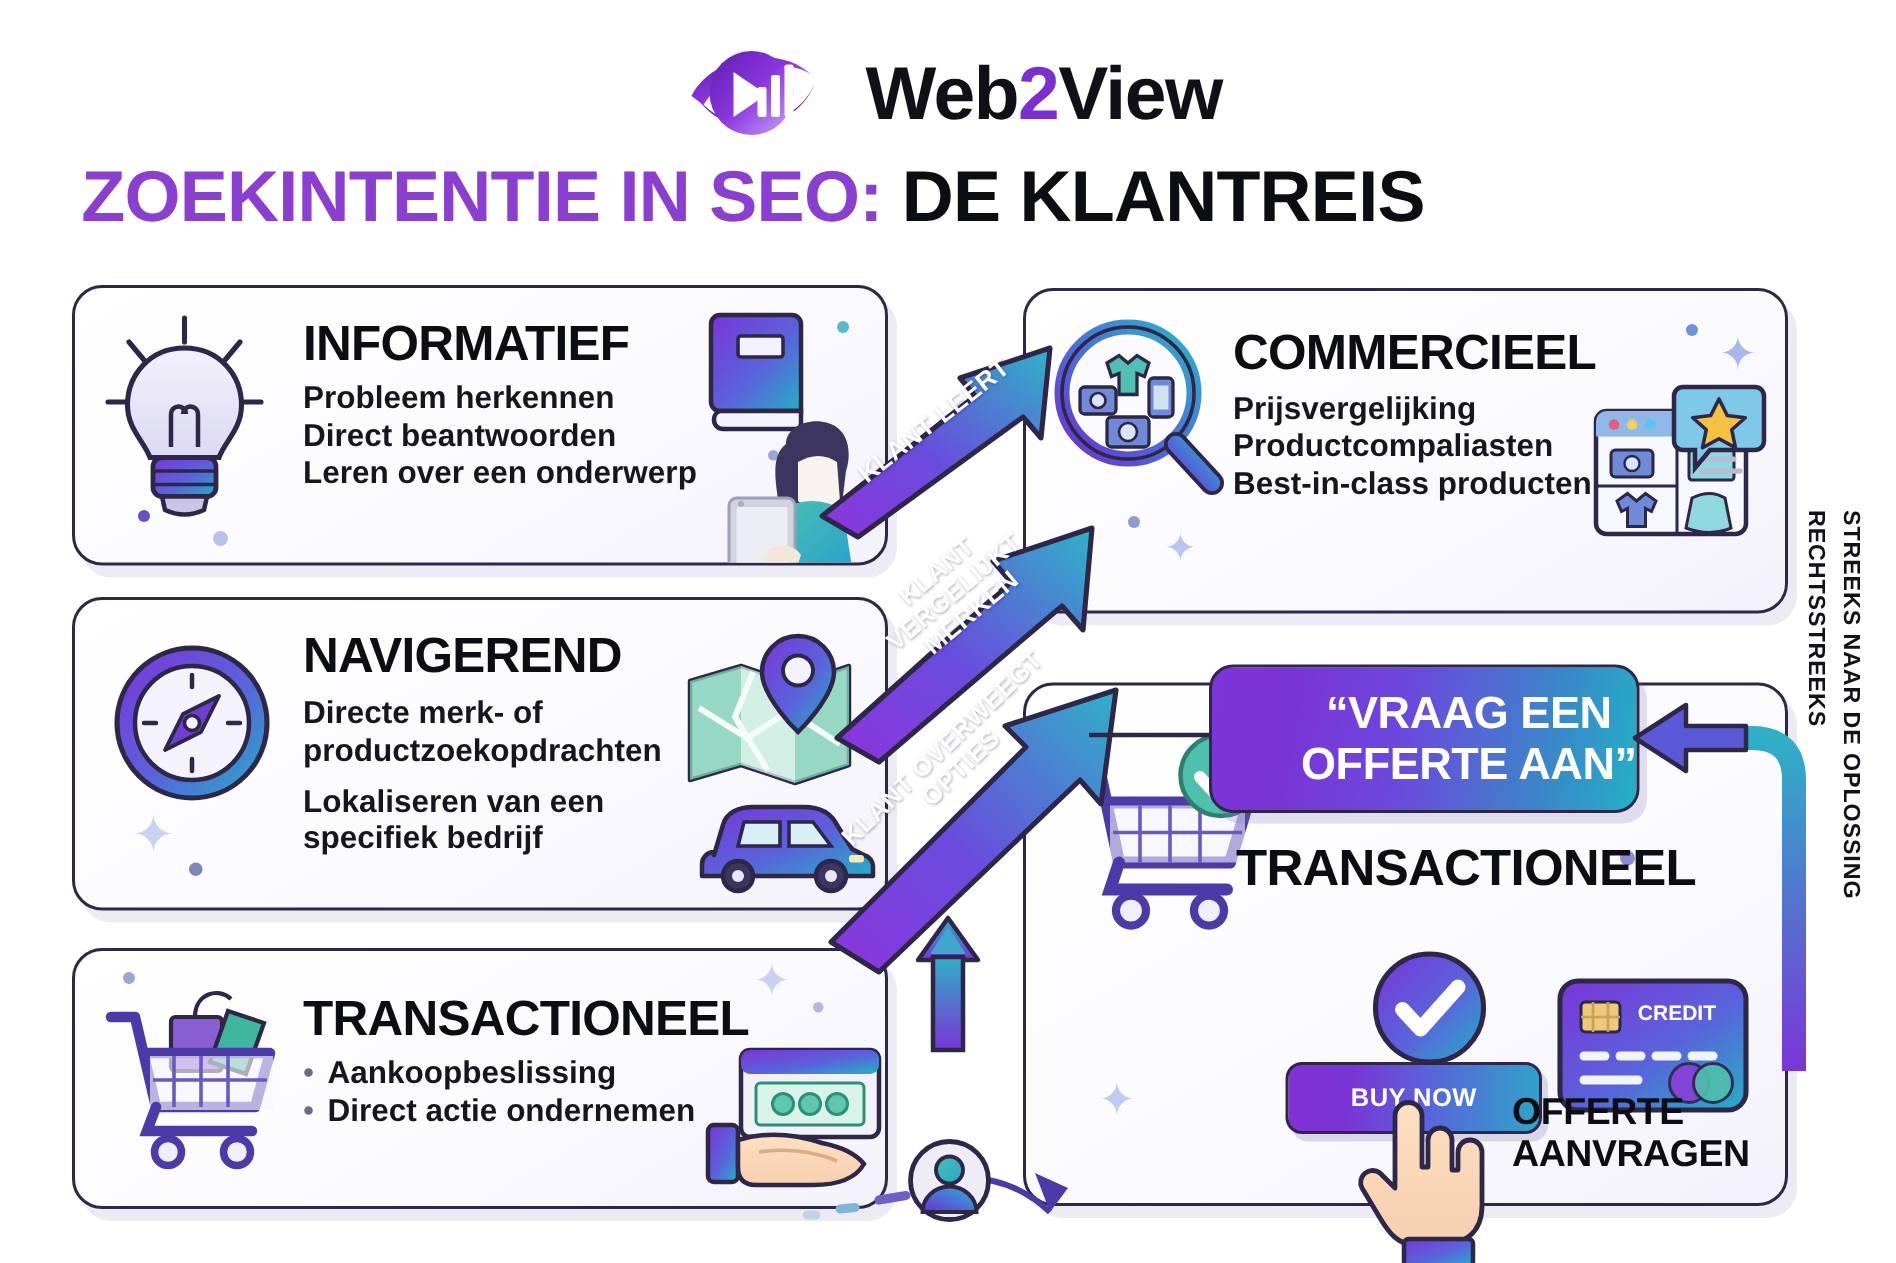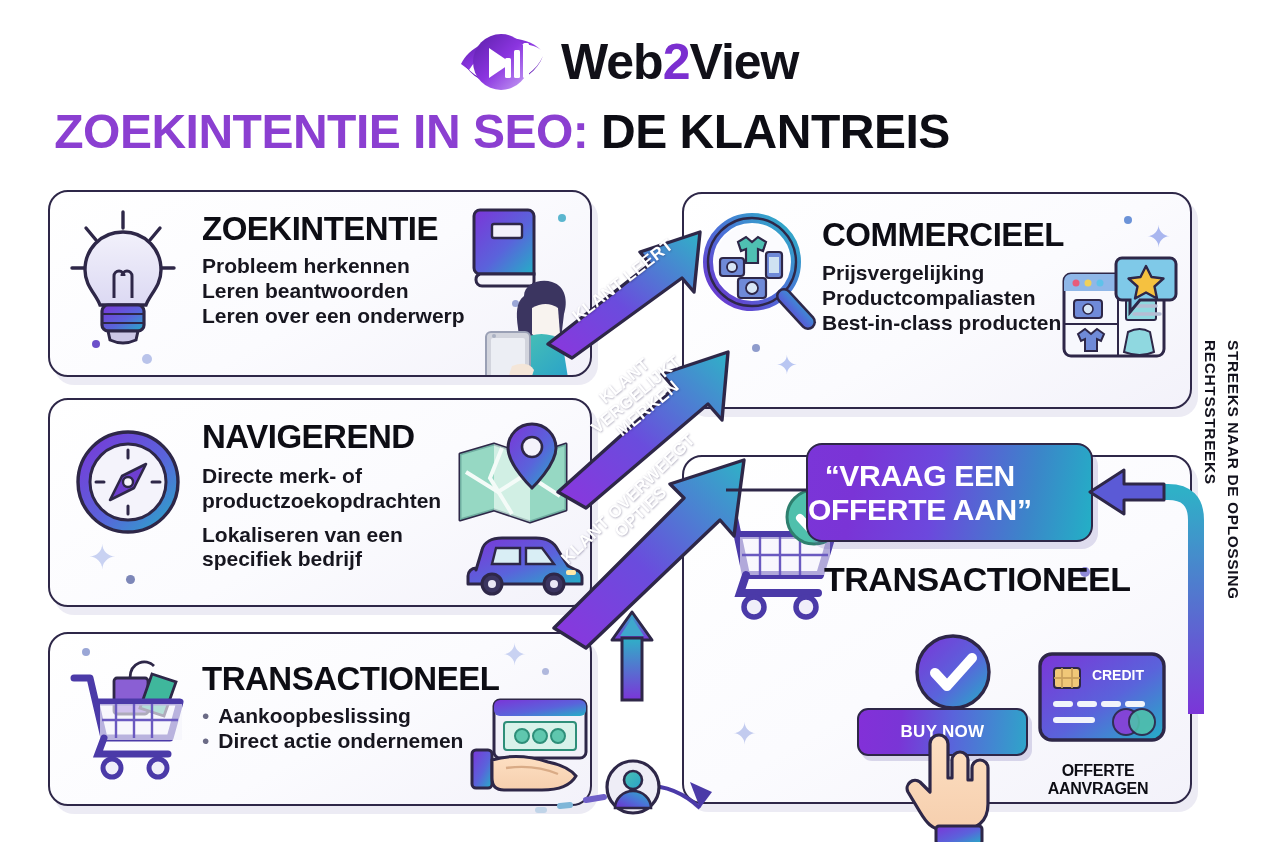--- a/index.html
+++ b/index.html
@@ -5,21 +5,21 @@
   html,body{margin:0;padding:0;}
   body{
     width:1264px;height:842px;overflow:hidden;
     background:#ffffff;
     font-family:"Liberation Sans", sans-serif;
     position:relative;
   }
   .stage{position:relative;width:1264px;height:842px;}
 
   
-  .logo-wrap{position:absolute;left:455px;top:22px;width:380px;height:80px;display:flex;align-items:center;gap:14px;}
+  .logo-wrap{position:absolute;left:455px;top:22px;width:380px;height:80px;display:flex;align-items:center;gap:30px;}
   .logo-mark{width:92px;height:72px;position:relative;}
   .logo-text{font-size:50px;font-weight:bold;letter-spacing:-1px;color:#111018;line-height:1;white-space:nowrap;}
   .logo-text .two{color:#7b2fd0;}
 
   .main-title{
     position:absolute;left:0;top:104px;width:1004px;text-align:center;
     font-size:48px;font-weight:bold;letter-spacing:-0.5px;white-space:nowrap;
   }
   .main-title .p1{color:#8b3fd1;}
   .main-title .p2{color:#0d0d14;}
@@ -67,37 +67,37 @@
     text-align:center;line-height:1.05;pointer-events:none;
     text-shadow:0 1px 2px rgba(30,20,70,.35);
   }
 
   
   .cta-box{
     position:absolute;left:806px;top:443px;width:283px;height:95px;
     border-radius:16px;border:2.5px solid #2e2748;
     background:linear-gradient(100deg,#7b35d8 0%,#7a34d6 18%,#6c48dd 45%,#3b86c9 78%,#23b0c6 100%);
     box-shadow:5px 7px 0 rgba(120,110,180,.22);
-    display:flex;align-items:center;justify-content:flex-start;
+    display:flex;align-items:center;justify-content:flex-end;
     color:#fff;font-weight:bold;font-size:30px;line-height:1.12;text-align:center;letter-spacing:-.3px;
   }
 
   
   .t-title{position:absolute;left:824px;top:560px;font-size:34px;font-weight:bold;color:#0d0d14;letter-spacing:-.5px;}
   .buy-btn{
     position:absolute;left:857px;top:708px;width:167px;height:44px;border-radius:11px;
     border:2.5px solid #2e2748;
     background:linear-gradient(95deg,#8330d8 0%,#7a35d6 25%,#5a63db 55%,#2fa4c9 100%);
     box-shadow:4px 5px 0 rgba(120,110,180,.25);
     display:flex;align-items:center;justify-content:center;
     color:#fff;font-weight:bold;font-size:17px;letter-spacing:.3px;
   }
   .offerte-lbl{
-    position:absolute;left:1008px;top:728px;width:180px;text-align:center;
-    font-size:16px;font-weight:bold;color:#0d0d14;line-height:1.1;letter-spacing:-.3px;margin-top:34px;
+    position:absolute;left:1008px;top:728px;width:180px;
+    font-size:25px;font-weight:bold;color:#0d0d14;line-height:1.1;letter-spacing:-.3px;
   }
 
   
   .vtxt{
     position:absolute;writing-mode:vertical-rl;
     font-size:15.5px;font-weight:bold;color:#12111c;letter-spacing:.6px;white-space:nowrap;
   }
   .v1{left:1201px;top:340px;}
   .v2{left:1224px;top:340px;}
 
@@ -183,23 +183,23 @@
       <path d="M59 26 C82 26 97 44 97 64 C97 80 86 88 82 99 L36 99 C32 88 21 80 21 64 C21 44 36 26 59 26 Z" fill="url(#gBulb)" stroke="#2e2748" stroke-width="3.4"></path>
       <rect x="38" y="99" width="42" height="26" rx="6" fill="url(#gPT)" stroke="#2e2748" stroke-width="3.2"></rect>
       <line x1="38" y1="108" x2="80" y2="108" stroke="#2e2748" stroke-width="2.2"></line>
       <line x1="38" y1="117" x2="80" y2="117" stroke="#2e2748" stroke-width="2.2"></line>
       <path d="M44 125 L46 134 Q59 140 72 134 L74 125 Z" fill="#cbc6e6" stroke="#2e2748" stroke-width="3"></path>
       <path d="M50 92 L50 70 a5 5 0 0 1 10 0" fill="none" stroke="#2e2748" stroke-width="3"></path>
       <path d="M68 92 L68 70 a5 5 0 0 0 -10 0" fill="none" stroke="#2e2748" stroke-width="3"></path>
     </svg>
 
     <div class="txt">
-      <div class="card-title">ZOEKINTENTIE</div>
+      <div class="card-title">INFORMATIEF</div>
       <div class="card-line">Probleem herkennen</div>
-      <div class="card-line">Leren beantwoorden</div>
+      <div class="card-line">Direct beantwoorden</div>
       <div class="card-line">Leren over een onderwerp</div>
     </div>
 
     <svg style="position:absolute;left:420px;top:12px" width="72" height="88" viewBox="0 0 72 88">
       <path d="M10 6 h48 a6 6 0 0 1 6 6 v58 h-54 a6 6 0 0 1 -6 -6 V12 a6 6 0 0 1 6 -6 Z" fill="url(#gPT)" stroke="#2e2748" stroke-width="3"></path>
       <rect x="22" y="20" width="30" height="14" rx="2" fill="#f3f1fb" stroke="#2e2748" stroke-width="2.4"></rect>
       <path d="M10 70 h54 v8 a4 4 0 0 1 -4 4 H12 a6 6 0 0 1 -6 -6 a6 6 0 0 1 4 -6 Z" fill="#f5f4fb" stroke="#2e2748" stroke-width="3"></path>
     </svg>
     <div class="dot-s" style="left:508px;top:22px;width:8px;height:8px;background:#5bb6cf;"></div>
     <div class="dot-s" style="left:462px;top:108px;width:7px;height:7px;background:#9aa6d6;"></div>

